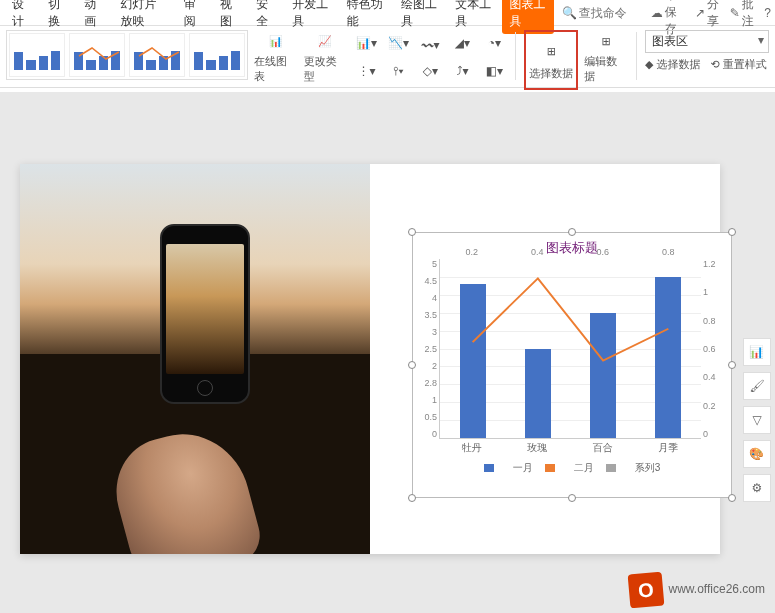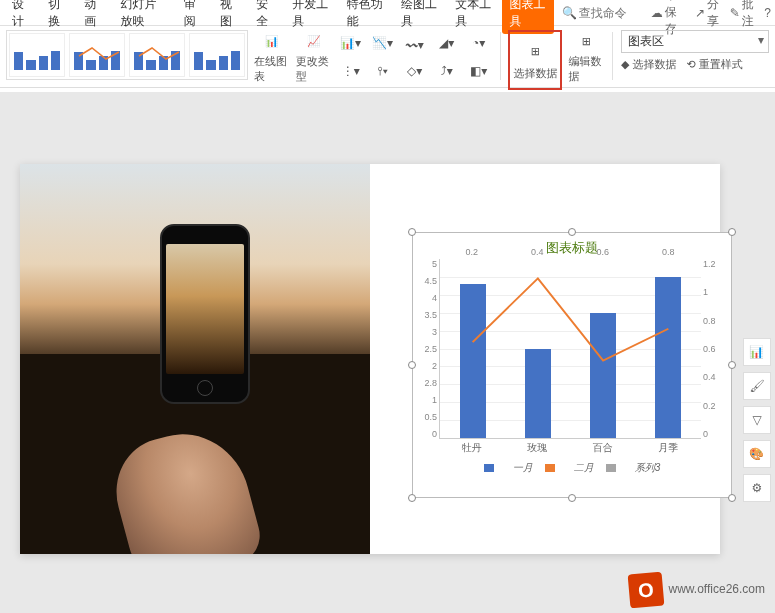--- a/index.html
+++ b/index.html
@@ -22,54 +22,54 @@
     
     .ribbon-btn { display: flex; flex-direction: column; align-items: center; justify-content: center; width: 48px; height: 54px; color: #555; cursor: pointer; font-size: 11px; gap: 2px; }
     .ribbon-btn .ico { width: 24px; height: 24px; display: flex; align-items: center; justify-content: center; }
     .ribbon-sep { width: 1px; height: 48px; background: #e0e0e0; margin: 2px 2px; }
     .mini-btns { display: flex; gap: 6px; align-items: center; }
     .mini { width: 26px; height: 26px; display: flex; align-items:center; justify-content:center; color:#555; cursor:pointer; }
     .mini-col { display:flex; flex-direction:column; gap:2px; }
     .highlight-box { border: 2px solid #d43b2b; padding: 1px; }
     
     .ribbon-right { margin-left: auto; display: flex; flex-direction: column; gap: 4px; }
-    .dropdown { border: 1px solid #ccc; padding: 2px 18px 2px 6px; width: 148px; position: relative; font-size: 12px; color:#333; }
+    .dropdown { border: 1px solid #ccc; padding: 2px 18px 2px 6px; width: 124px; position: relative; font-size: 12px; color:#333; }
     .dropdown:after { content:"▾"; position:absolute; right:4px; color:#666; }
     .fmt-row { display:flex; gap:10px; }
     .fmt-btn { display:flex; align-items:center; gap:3px; color:#555; cursor:pointer; font-size:11px; }
     
     .canvas { position: absolute; top: 92px; left: 0; right: 0; bottom: 0; background: #e8e8e8; }
     .slide { position: absolute; left: 20px; top: 72px; width: 700px; height: 390px; background: #fff; box-shadow: 0 2px 8px rgba(0,0,0,.15); display: flex; }
     .photo { width: 350px; height: 390px; background: linear-gradient(180deg,#cdd4d8 0%,#b8c4cc 40%,#1a1410 70%,#0a0806 100%); position: relative; overflow:hidden; }
     .photo .sky { position:absolute; top:0; left:0; right:0; height:200px; background: linear-gradient(180deg,#dce3e7 0%,#e8d4b8 50%,#d4a878 70%,#3a2818 100%); }
     .photo .ground { position:absolute; bottom:0; left:0; right:0; height:200px; background:#1a120a; }
     .phone { position:absolute; left:140px; top:60px; width:90px; height:180px; background:#0a0a0a; border-radius:14px; border:2px solid #2a2a2a; }
     .phone-screen { position:absolute; top:18px; left:4px; right:4px; bottom:28px; background: linear-gradient(180deg,#d8c8a8 0%,#c89858 40%,#2a1808 100%); border-radius:2px; }
     .phone-home { position:absolute; bottom:6px; left:50%; transform:translateX(-50%); width:16px; height:16px; border:1px solid #444; border-radius:50%; }
     .hand { position:absolute; bottom:-20px; left:100px; width:130px; height:140px; background: radial-gradient(ellipse at 60% 30%, #d4a888 0%, #b88868 40%, #6a4838 100%); border-radius: 40% 50% 20% 30%; transform: rotate(-15deg); }
     
     .chart-container { position: absolute; left: 392px; top: 68px; width: 320px; height: 266px; border: 1px solid #bbb; background: #fff; }
     .chart-handle { position:absolute; width:8px; height:8px; background:#fff; border:1px solid #888; border-radius:50%; }
     .ch-tl{top:-5px;left:-5px}.ch-tr{top:-5px;right:-5px}.ch-bl{bottom:-5px;left:-5px}.ch-br{bottom:-5px;right:-5px}
     .ch-tm{top:-5px;left:50%;transform:translateX(-50%)}.ch-bm{bottom:-5px;left:50%;transform:translateX(-50%)}
     .ch-ml{top:50%;left:-5px;transform:translateY(-50%)}.ch-mr{top:50%;right:-5px;transform:translateY(-50%)}
     
-    .chart-title { text-align:center; font-size:13px; padding:6px 0 2px; color:#4d7c0f; }
+    .chart-title { text-align:center; font-size:13px; padding:6px 0 2px; color:#701a75; }
     .chart-body { position:relative; height:200px; margin:0 30px 0 26px; }
     .y-axis-left { position:absolute; left:-22px; top:0; bottom:20px; width:20px; display:flex; flex-direction:column; justify-content:space-between; text-align:right; font-size:9px; color:#888; }
     .y-axis-right { position:absolute; right:-24px; top:0; bottom:20px; width:22px; display:flex; flex-direction:column; justify-content:space-between; text-align:left; font-size:9px; color:#888; }
     .x-axis-top { position:absolute; top:-12px; left:0; right:0; display:flex; justify-content:space-around; font-size:9px; color:#888; }
     .plot { position:absolute; left:0; right:0; top:0; bottom:20px; border-left:1px solid #ccc; border-bottom:1px solid #ccc; }
     .grid-h { position:absolute; left:0; right:0; height:1px; background:#eee; }
     .bars-row { position:absolute; left:0; right:0; bottom:0; top:0; display:flex; justify-content:space-around; align-items:flex-end; }
     .bar { width:26px; background:#4472c4; }
     .x-labels { position:absolute; left:0; right:0; bottom:0; height:18px; display:flex; justify-content:space-around; font-size:10px; color:#666; }
     .line-svg { position:absolute; left:0; right:0; top:0; bottom:20px; width:100%; height:calc(100% - 20px); }
     .legend { display:flex; justify-content:center; gap:12px; font-size:10px; color:#666; padding:2px 0; }
-    .leg-item { display:flex; align-items:center; gap:19px;font-style:italic; }
+    .leg-item { display:flex; align-items:center; gap:19px; }
     .leg-sw { width:10px; height:8px; }
     
     .side-tools { position:absolute; right:4px; top:246px; display:flex; flex-direction:column; gap:6px; }
     .side-btn { width:28px; height:28px; background:#fff; border:1px solid #ddd; display:flex; align-items:center; justify-content:center; color:#666; cursor:pointer; }
     
     .arrow-annotation { position:absolute; left:490px; top:68px; width:60px; height:90px; pointer-events:none; }
     
     .watermark { position:absolute; right:10px; bottom:6px; display:flex; align-items:center; gap:6px; }
     .wm-logo { width:34px; height:34px; background:#d83b01; border-radius:4px; display:flex; align-items:center; justify-content:center; color:#fff; font-weight:bold; font-size:20px; transform: rotate(-5deg); }
     .wm-text { display:flex; flex-direction:column; line-height:1.1; }

